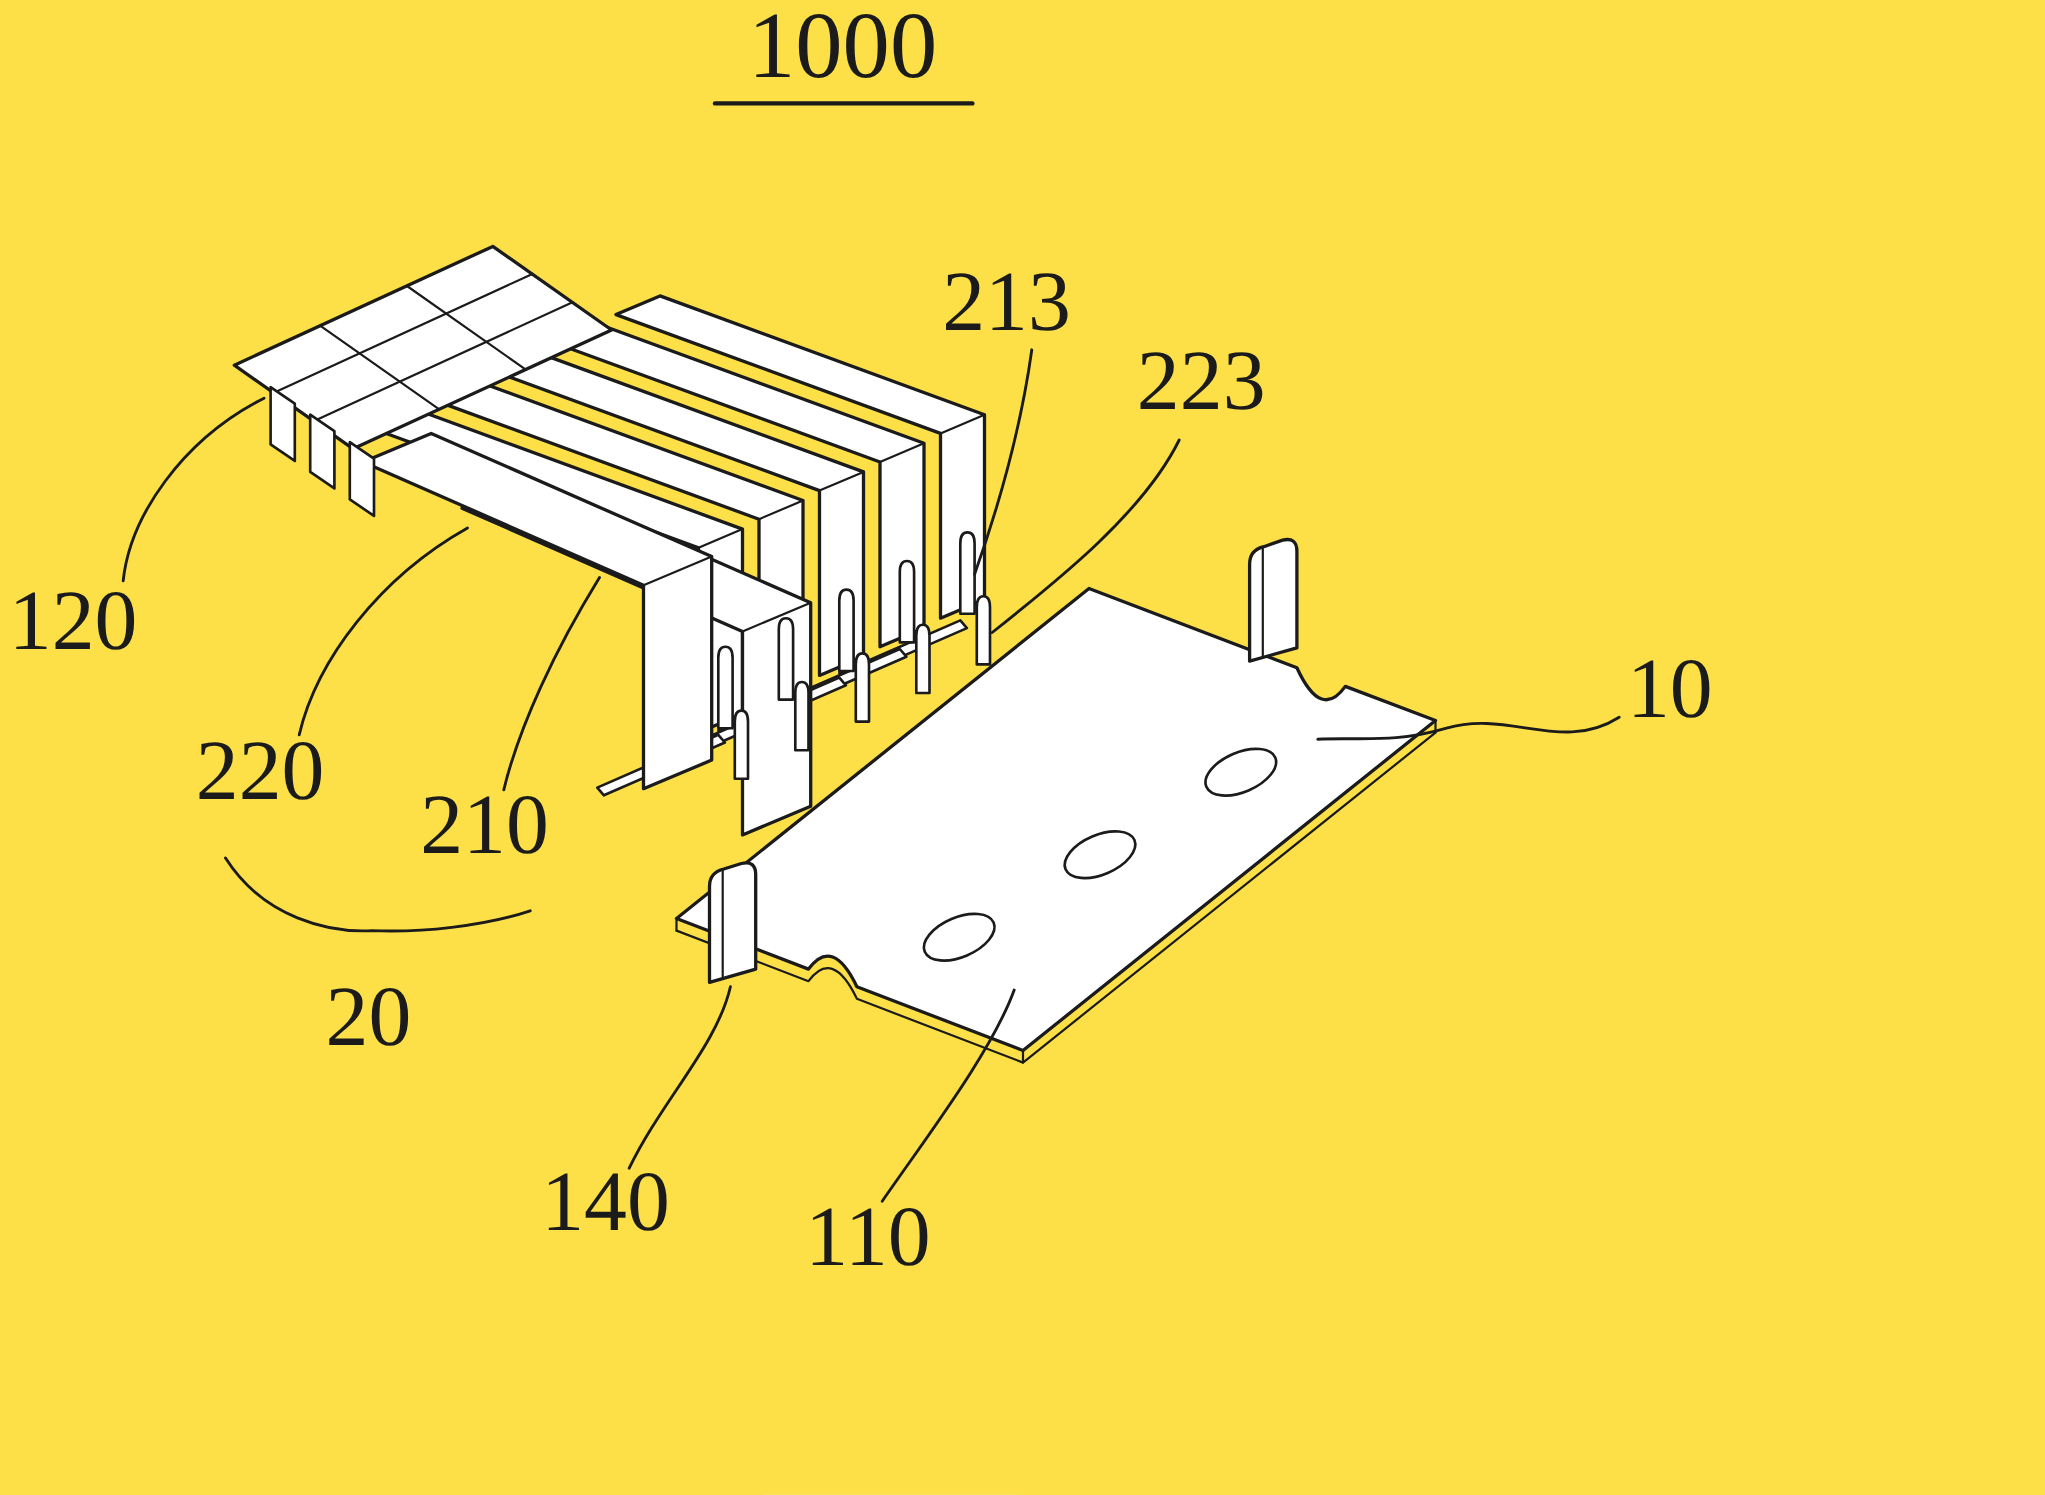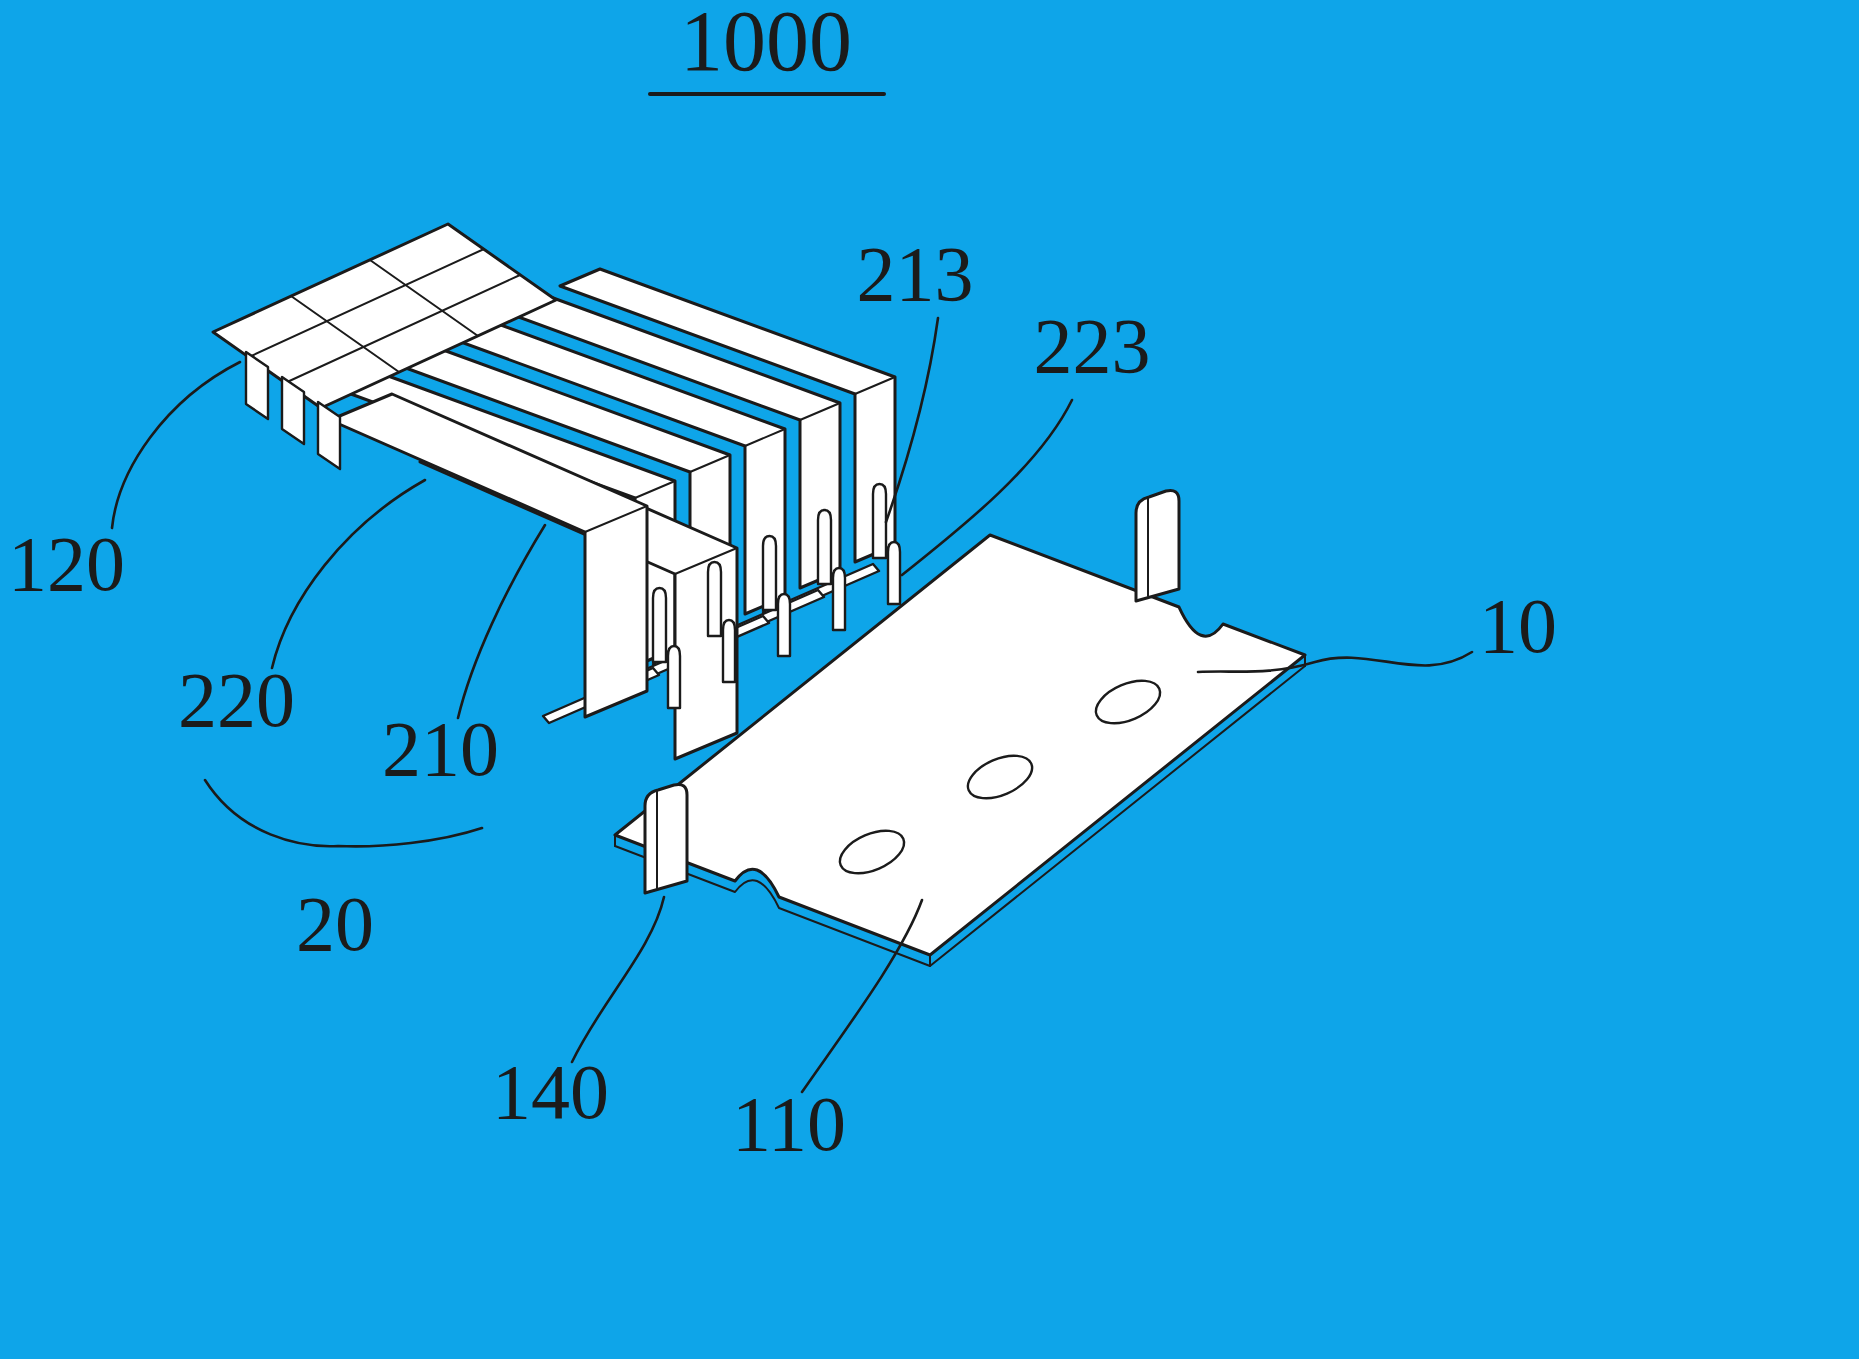--- a/index.html
+++ b/index.html
@@ -4,21 +4,21 @@
 <style>
   html, body {
     margin: 0;
     padding: 0;
     background: #ffffff;
   }
   .canvas {
     position: relative;
     width: 1859px;
     height: 1359px;
-    background: #0ea5e9;
+    background: #fde047;
     overflow: hidden;
     font-family: "Liberation Serif", "DejaVu Serif", serif;
   }
   svg { position: absolute; left: 0; top: 0; }
   .outline {
     fill: #ffffff;
     stroke: #1b1b1b;
     stroke-width: 3;
     stroke-linejoin: round;
     stroke-linecap: round;

